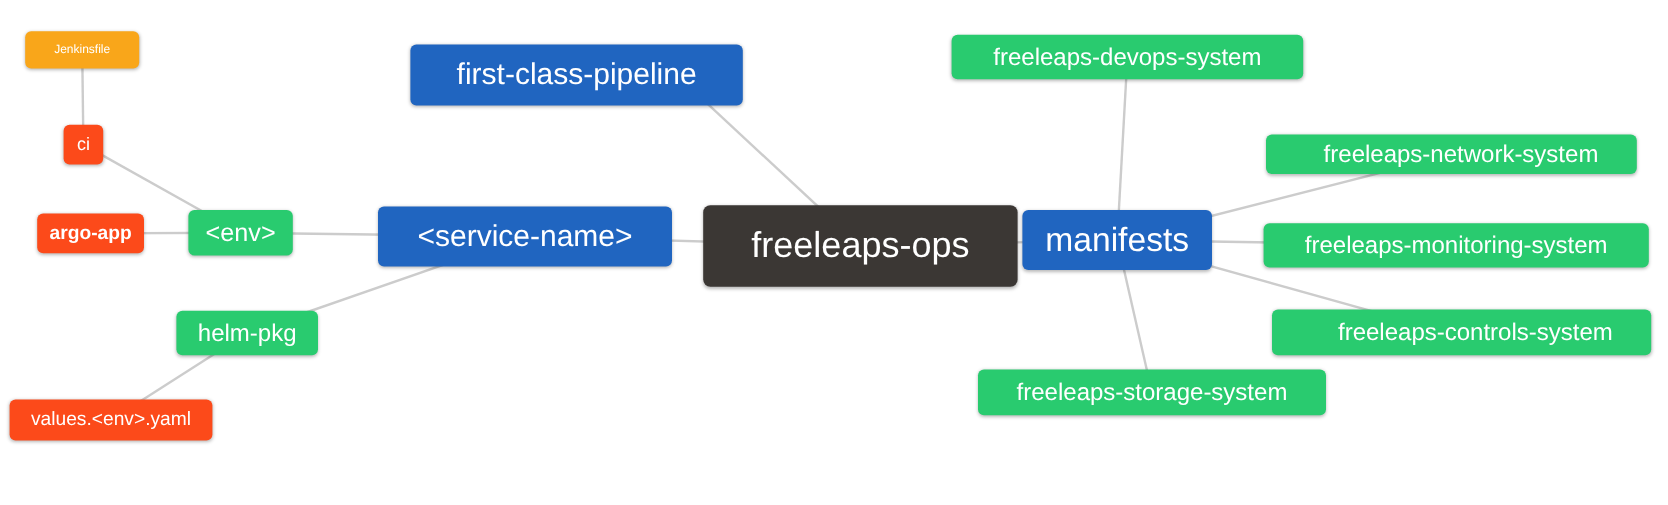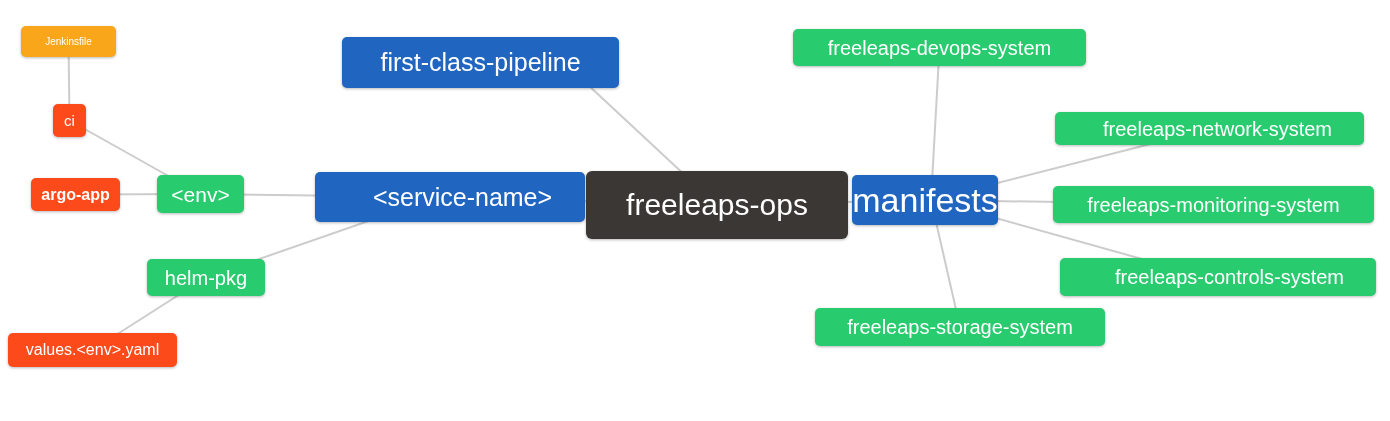--- a/index.html
+++ b/index.html
@@ -37,23 +37,23 @@
     line-height: 1;
   }
   
   #n-jenkinsfile          { left: 21px;   top: 26px;  width: 95px;  height: 31px; font-size: 10px; }
   #n-ci                   { left: 53px;   top: 104px; width: 33px;  height: 33px; font-size: 15px; }
   #n-argo-app             { left: 31px;   top: 178px; width: 89px;  height: 33px; font-size: 16px; font-weight: bold; }
   #n-env                  { left: 157px;  top: 175px; width: 87px;  height: 38px; font-size: 21px; }
   #n-helm-pkg             { left: 147px;  top: 259px; width: 118px; height: 37px; font-size: 20px; }
   #n-values-env-yaml      { left: 8px;    top: 333px; width: 169px; height: 34px; font-size: 16px; }
   #n-first-class-pipeline { left: 314px;  top: 37px;  width: 277px; height: 51px; font-size: 25px; }
-  #n-service-name         { left: 315px;  top: 172px; width: 245px; height: 50px; font-size: 25px; padding-left: 25px; }
+  #n-service-name         { left: 315px;  top: 172px; width: 245px; height: 50px; font-size: 25px; }
   #n-freeleaps-ops        { left: 586px;  top: 171px; width: 262px; height: 68px; font-size: 30px; border-radius: 6px; }
-  #n-manifests            { left: 852px;  top: 175px; width: 146px; height: 50px; font-size: 34px; }
+  #n-manifests            { left: 852px;  top: 175px; width: 158px; height: 50px; font-size: 28px; }
   #n-freeleaps-devops-system     { left: 793px;  top: 29px;  width: 293px; height: 37px; font-size: 20px; }
   #n-freeleaps-network-system    { left: 1055px; top: 112px; width: 293px; height: 33px; font-size: 20px; padding-left: 16px; }
   #n-freeleaps-monitoring-system { left: 1053px; top: 186px; width: 321px; height: 37px; font-size: 20px; }
   #n-freeleaps-controls-system   { left: 1060px; top: 258px; width: 293px; height: 38px; font-size: 20px; padding-left: 23px; }
   #n-freeleaps-storage-system    { left: 815px;  top: 308px; width: 290px; height: 38px; font-size: 20px; }
 </style>
 </head>
 <body>
 
 <div id="stage">

